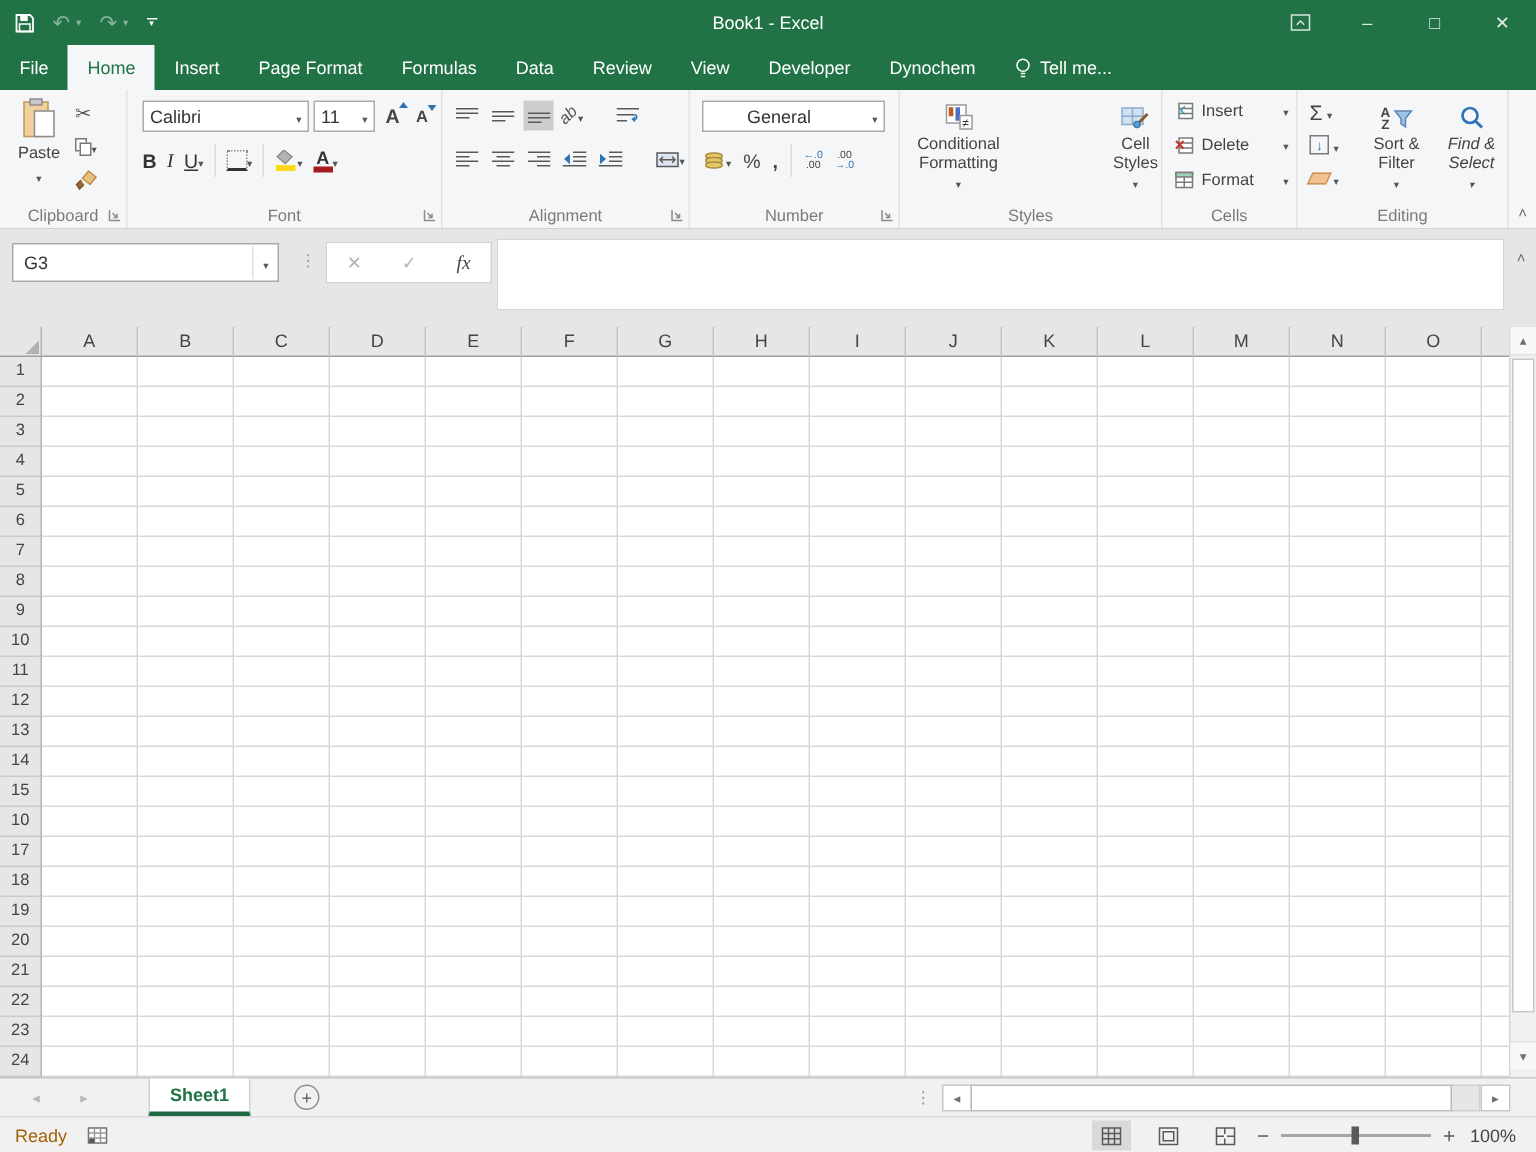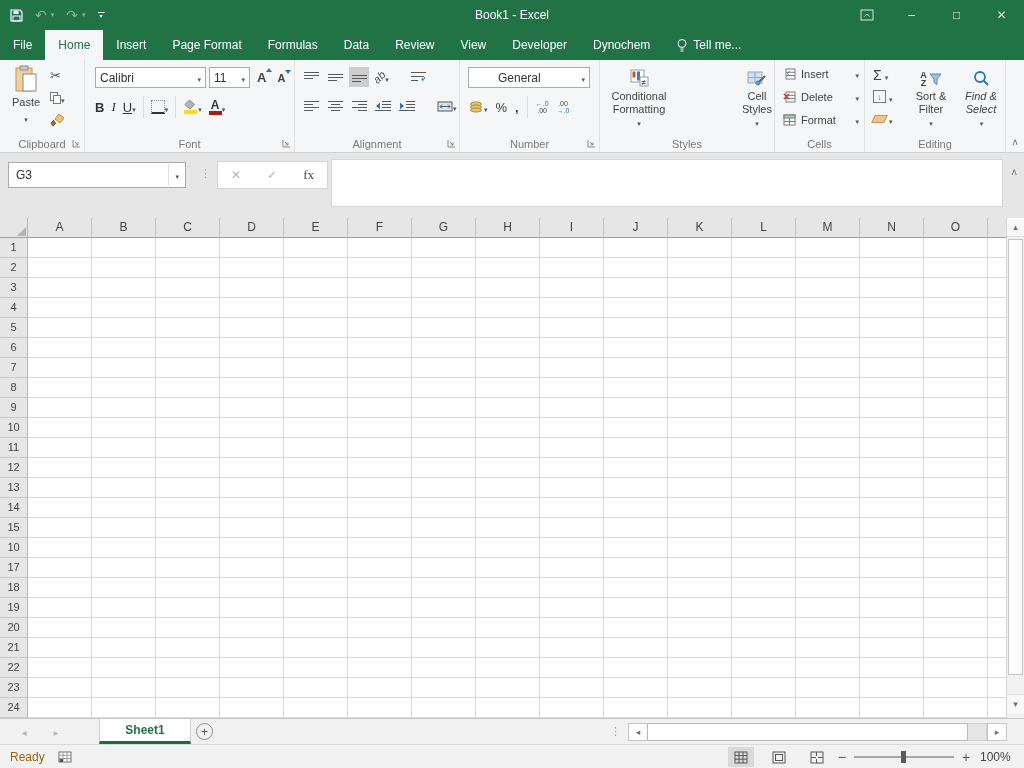--- a/index.html
+++ b/index.html
@@ -105,21 +105,21 @@
   .azword { font-size:9px; font-weight:bold; color:#444; line-height:8px; text-align:center; }
   .ribbon-collapse { position:absolute; right:6px; bottom:4px; color:#666; font-size:10px; }
 
   
   .formula-row { position:absolute; top:153px; left:0; width:1024px; height:65px; background:#e6e6e6; }
   .namebox { position:absolute; left:8px; top:9px; width:178px; height:26px; background:#fff; border:1px solid #ababab; display:flex; align-items:center; font-size:12px; color:#333; padding-left:7px; }
   .namebox .dd { margin-left:auto; border-left:1px solid #e0e0e0; padding:4px 6px; }
   .dots-v { position:absolute; top:14px; color:#9a9a9a; font-size:11px; letter-spacing:0; }
   .fxbox { position:absolute; left:217px; top:8px; width:111px; height:28px; background:#fff; border:1px solid #d2d2d2; display:flex; align-items:center; justify-content:space-around; }
   .fx-x, .fx-check { color:#b5b5b5; font-size:12px; }
-  .fx-fx { font-family:"Liberation Serif",serif; font-size:13px; color:#444; }
+  .fx-fx { font-family:"Liberation Serif",serif; font-style:italic; font-size:13px; color:#444; }
   .formula-input { position:absolute; left:331px; top:6px; width:672px; height:48px; background:#fff; border:1px solid #d6d6d6; }
   .fb-expand { position:absolute; right:7px; top:14px; color:#666; font-size:10px; }
 
   
   .grid { position:absolute; top:218px; left:0; width:1006px; height:500px; background:#fff; }
   .col-headers { display:flex; height:20px; }
   .corner { width:28px; height:20px; background:#e6e6e6; border-right:1px solid #b4b4b4; border-bottom:1px solid #9f9f9f; position:relative; flex:none; }
   .corner .tri { position:absolute; right:1px; bottom:1px; width:0; height:0; border-left:9px solid transparent; border-bottom:9px solid #b2b2b2; }
   .col-hdr { width:64px; height:20px; flex:none; background:#e6e6e6; border-right:1px solid #c3c3c3; border-bottom:1px solid #9f9f9f; text-align:center; font-size:12px; color:#444; line-height:19px; }
   .col-hdr.partial { width:18px; border-right:none; }
@@ -130,21 +130,21 @@
 
   
   .vscroll { position:absolute; top:218px; right:0; width:18px; height:500px; background:#f1f1f1; border-left:1px solid #d6d6d6; }
   .vs-up { position:absolute; top:0; left:0; width:17px; height:19px; display:flex; align-items:center; justify-content:center; color:#707070; font-size:9px; border-bottom:1px solid #e0e0e0; background:#f8f8f8; }
   .vs-thumb { position:absolute; top:21px; left:1px; width:15px; height:436px; background:#fdfdfd; border:1px solid #c6c6c6; }
   .vs-down { position:absolute; top:476px; left:0; width:17px; height:19px; display:flex; align-items:center; justify-content:center; color:#707070; font-size:9px; border-top:1px solid #e0e0e0; background:#f8f8f8; }
 
   
   .sheetbar { position:absolute; top:718px; left:0; width:1024px; height:26px; background:#f1f1f1; border-top:1px solid #c6c6c6; }
   .nav-arrow { position:absolute; top:0; height:26px; width:20px; display:flex; align-items:center; justify-content:center; color:#b8b8b8; font-size:10px; }
-  .sheet-tab { position:absolute; left:99px; top:0; height:25px; width:92px; background:#fff; border-left:1px solid #cfcfcf; border-right:1px solid #cfcfcf; border-bottom:3px solid #1e6b43; display:flex; align-items:center; justify-content:center; font-size:12px; font-weight:bold; color:#217346; }
+  .sheet-tab { position:absolute; left:99px; top:0; height:25px; width:68px; background:#fff; border-left:1px solid #cfcfcf; border-right:1px solid #cfcfcf; border-bottom:3px solid #1e6b43; display:flex; align-items:center; justify-content:center; font-size:12px; font-weight:bold; color:#217346; }
   .newsheet { position:absolute; left:196px; top:4px; width:17px; height:17px; border:1px solid #8f8f8f; border-radius:50%; display:flex; align-items:center; justify-content:center; color:#595959; font-size:12px; line-height:1; }
   .sb-dots { position:absolute; left:610px; top:6px; color:#9a9a9a; font-size:11px; }
   .hs-left { position:absolute; left:628px; top:4px; width:20px; height:18px; background:#fff; border:1px solid #c6c6c6; display:flex; align-items:center; justify-content:center; color:#707070; font-size:9px; }
   .hs-thumb { position:absolute; left:647px; top:4px; width:321px; height:18px; background:#fff; border:1px solid #b9b9b9; }
   .hs-track { position:absolute; left:968px; top:4px; width:19px; height:18px; background:#e6e6e6; border:1px solid #d0d0d0; border-left:none; }
   .hs-right { position:absolute; left:987px; top:4px; width:20px; height:18px; background:#fff; border:1px solid #c6c6c6; display:flex; align-items:center; justify-content:center; color:#707070; font-size:9px; }
 
   
   .statusbar { position:absolute; top:744px; left:0; width:1024px; height:24px; background:#f1f1f1; border-top:1px solid #dadada; }
   .sb-ready { position:absolute; left:10px; top:0; height:24px; line-height:24px; font-size:12px; color:#a16207; }

